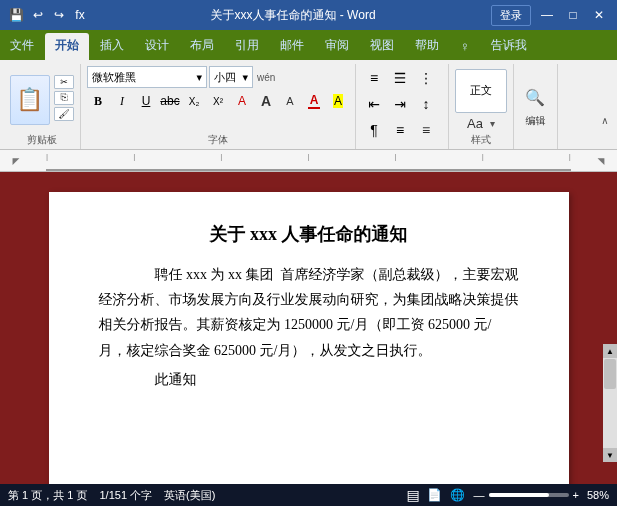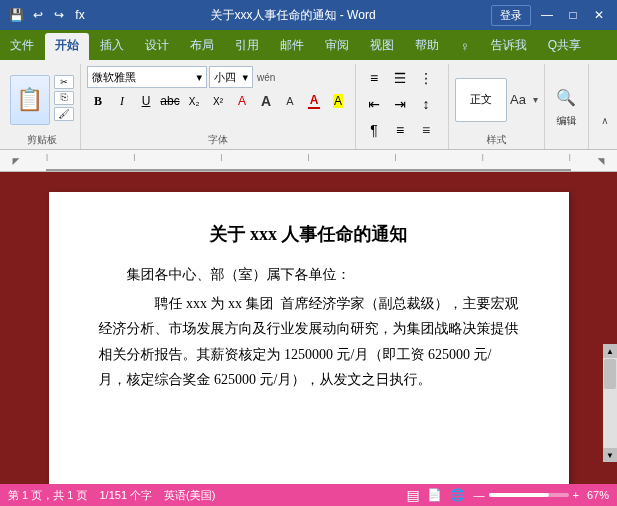--- a/index.html
+++ b/index.html
@@ -231,21 +231,21 @@
       display: flex;
       align-items: center;
       justify-content: center;
       font-size: 11px;
       cursor: pointer;
     }
 
     
     .status-bar {
       height: 22px;
-      background: #ec4899;
+      background: #0f172a;
       display: flex;
       align-items: center;
       padding: 0 8px;
       color: white;
       font-size: 11px;
       position: absolute;
       bottom: 0;
       left: 0;
       right: 0;
     }
@@ -424,21 +424,20 @@
   <div class="ribbon-tab">插入</div>
   <div class="ribbon-tab">设计</div>
   <div class="ribbon-tab">布局</div>
   <div class="ribbon-tab">引用</div>
   <div class="ribbon-tab">邮件</div>
   <div class="ribbon-tab">审阅</div>
   <div class="ribbon-tab">视图</div>
   <div class="ribbon-tab">帮助</div>
   <div class="ribbon-tab" style="font-size:13px;">♀</div>
   <div class="ribbon-tab">告诉我</div>
-  <div class="ribbon-tab">Q共享</div>
 </div>
 
 <div class="ribbon" style="position:relative;">
 
   <div class="ribbon-group">
     <div class="group-content">
       <div class="paste-area">
         <div style="display:flex; align-items:flex-start; gap:2px;">
           <div class="paste-icon">
             <span style="font-size:22px;">📋</span>
@@ -505,21 +504,21 @@
         <div class="para-btn">↕</div>
         <div class="para-btn">▲</div>
         <div class="para-btn">□</div>
       </div>
     </div>
     <div class="ribbon-group-label">段落</div>
   </div>
 
   <div class="ribbon-group" style="min-width:60px;">
     <div class="group-content">
-      <div style="display:flex;flex-direction:row;align-items:center;gap:3px;">
+      <div style="display:flex;flex-direction:column;align-items:center;gap:3px;">
         <div class="style-box">
           <span style="font-size:11px;">正文</span>
         </div>
         <div style="font-size:10px;color:#555;display:flex;gap:7px;align-items:center;">
           <span style="font-size:13px;color:#333;">Aa</span>
           <span style="cursor:pointer;">▾</span>
         </div>
       </div>
     </div>
     <div class="ribbon-group-label">样式</div>
@@ -551,22 +550,22 @@
       <span style="font-size:8px;color:#888;">|</span>
     </div>
   </div>
   <div style="width:20px;text-align:center;font-size:9px;color:#777;">◥</div>
 </div>
 
 <div class="doc-area" style="position:relative;">
   <div class="doc-page">
     <div class="doc-title">关于 xxx 人事任命的通知</div>
     <div class="doc-body">
-      <p class="indent1">集团各中心、部（室）属下各单位：</p>
       <p class="indent2">聘任 xxx 为 xx 集团&nbsp;&nbsp;首席经济学家（副总裁级），主要宏观经济分析、市场发展方向及行业发展动向研究，为集团战略决策提供相关分析报告。其薪资核定为 1250000 元/月（即工资 625000 元/月，核定综合奖金 625000 元/月），从发文之日执行。</p>
+      <p class="indent2">此通知</p>
     </div>
   </div>
 
   <div class="scrollbar-v">
     <div class="scroll-btn">▲</div>
     <div class="scroll-track">
       <div class="scroll-thumb"></div>
     </div>
     <div class="scroll-btn">▼</div>
   </div>
@@ -582,15 +581,15 @@
     <span style="cursor:pointer;font-size:14px;">▤</span>
     <span style="cursor:pointer;font-size:12px;">📄</span>
     <span style="cursor:pointer;font-size:12px;">🌐</span>
     <div class="zoom-bar">
       <span style="cursor:pointer;">—</span>
       <div class="zoom-slider">
         <div class="zoom-fill"></div>
       </div>
       <span style="cursor:pointer;">+</span>
     </div>
-    <span>67%</span>
+    <span>58%</span>
   </div>
 </div>
 
 </body></html>

